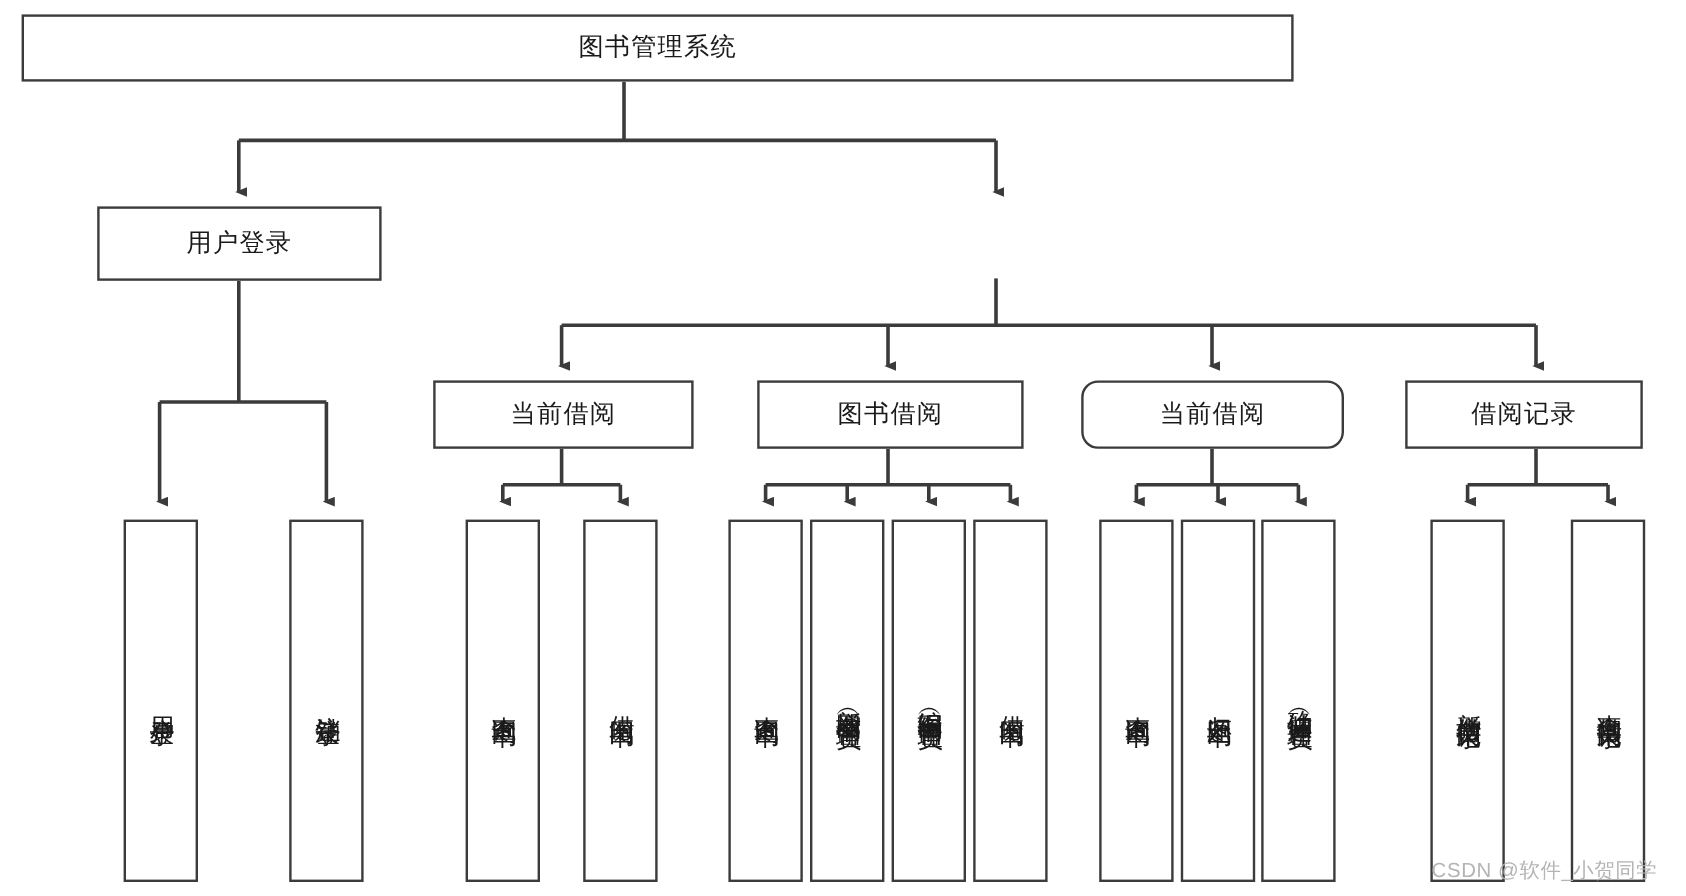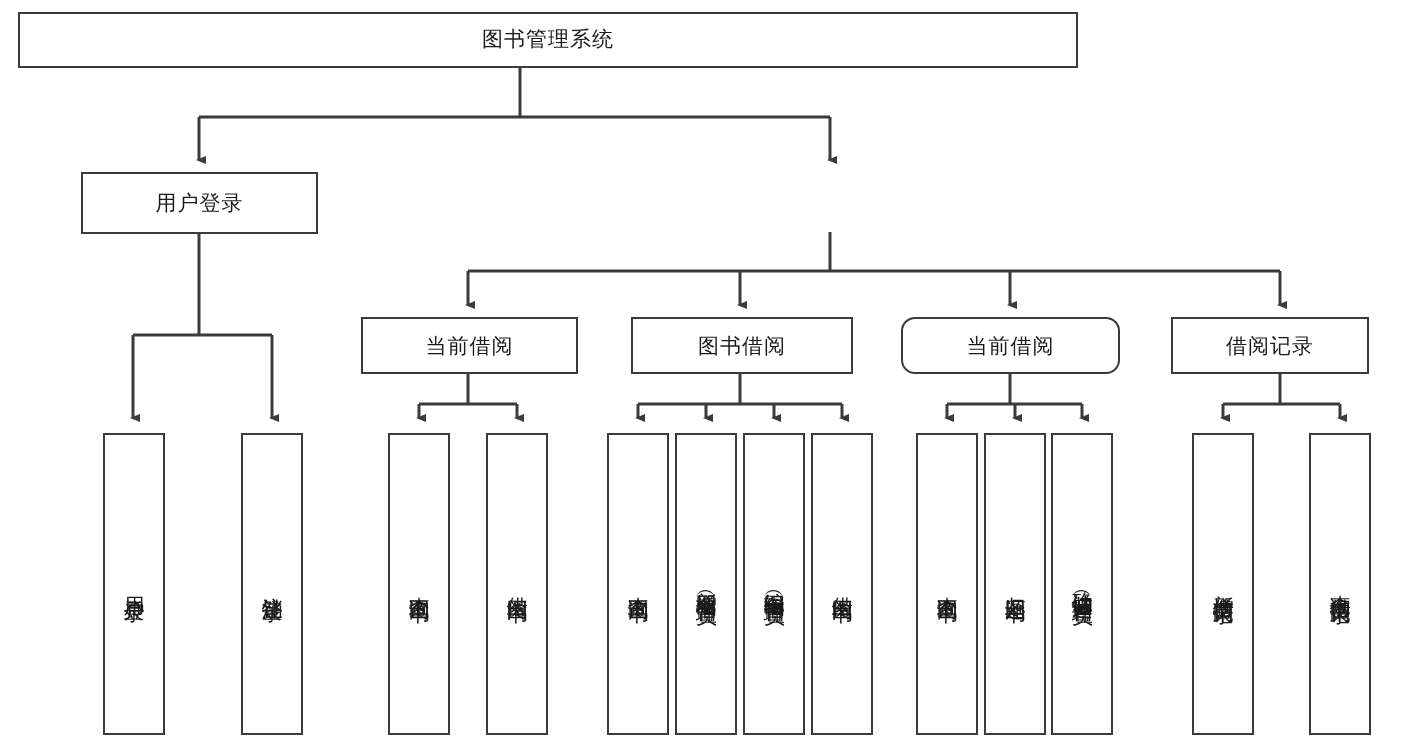--- a/index.html
+++ b/index.html
@@ -175,14 +175,15 @@
     <span class="label">确认归还（管理员）</span>
   </div>
 
   <div class="node vert" style="left:1192px; top:433px; width:62px; height:302px;">
     <span class="label">新增借阅记录</span>
   </div>
   <div class="node vert" style="left:1309px; top:433px; width:62px; height:302px;">
     <span class="label">查询借阅记录</span>
   </div>
 
+  <div class="watermark" style="left:1193px; top:714px;">CSDN @软件_小贺同学</div>
 
 </div>
 
 </body></html>

